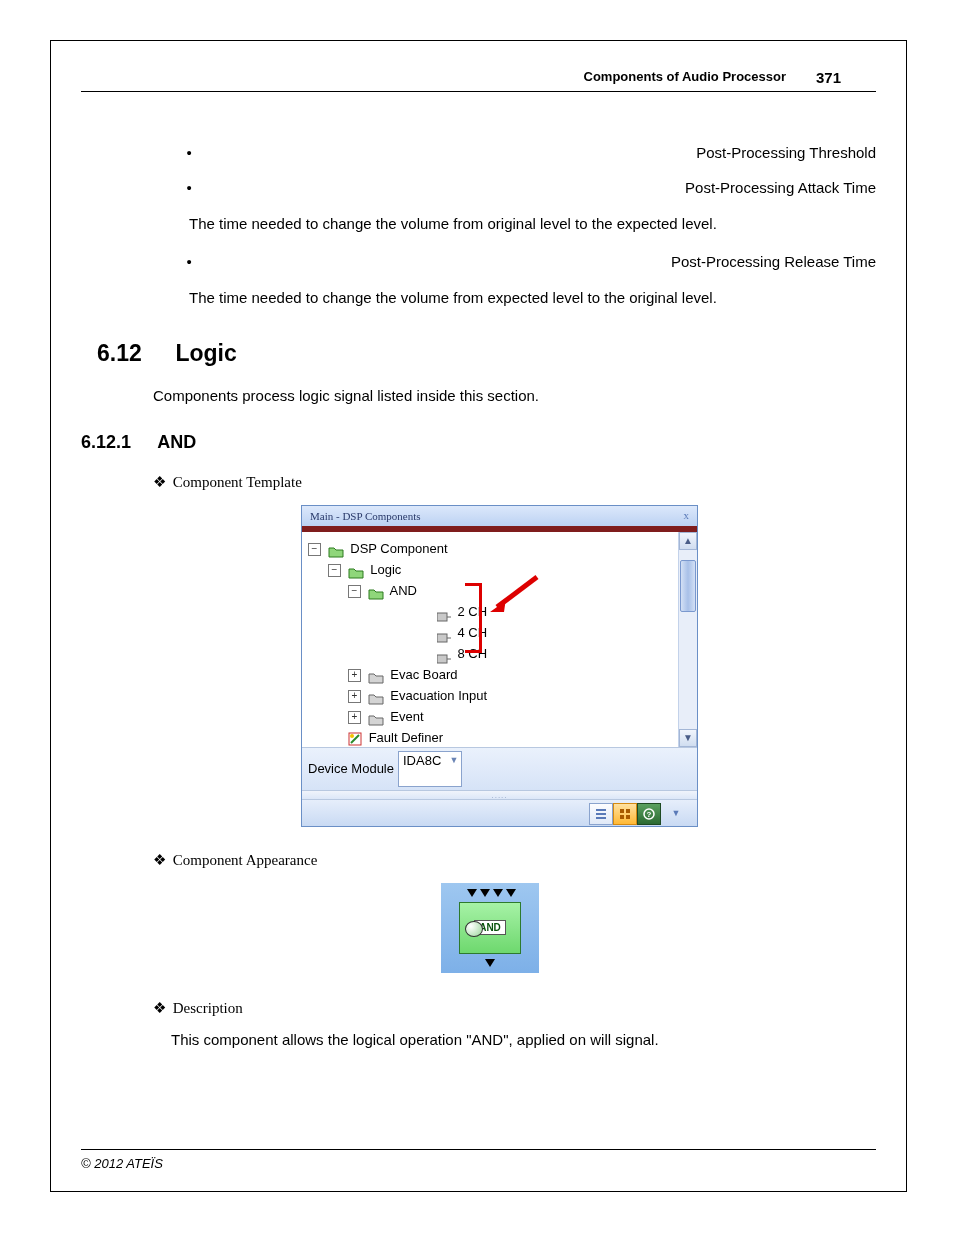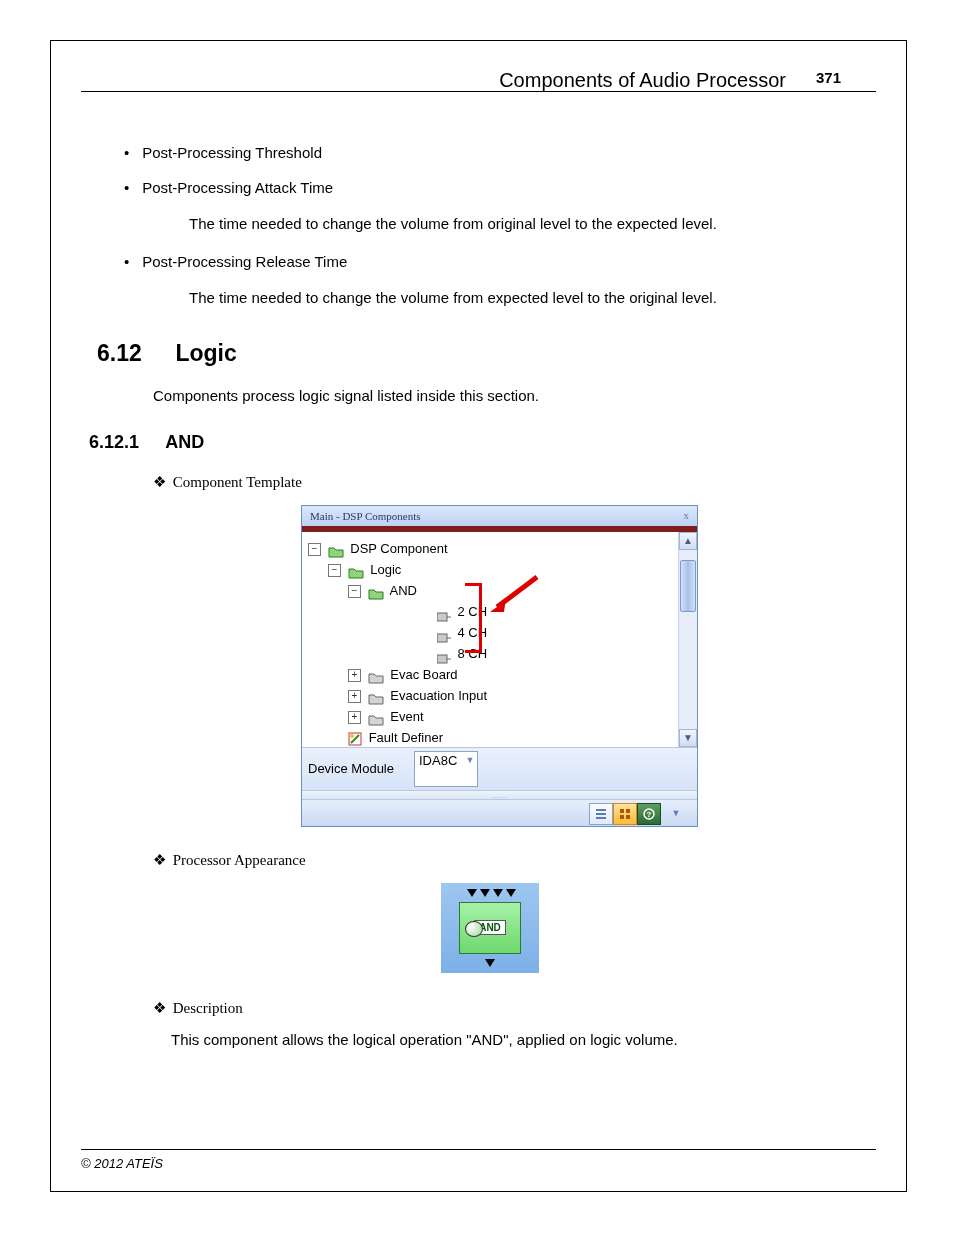--- a/index.html
+++ b/index.html
@@ -25,40 +25,41 @@
     position: absolute;
     top: 50px;
     left: 30px;
     right: 30px;
     border-bottom: 1px solid #000;
   }
   .header-title {
     position: absolute;
     top: 28px;
     right: 120px;
-    font-size: 20px;
-    font-weight: normal;
+    font-size: 13px;
+    font-weight: bold;
   }
   .header-page {
     position: absolute;
     top: 28px;
     right: 65px;
     font-size: 15px;
     font-weight: bold;
   }
   .content {
     position: absolute;
     top: 85px;
     left: 30px;
     right: 30px;
     font-size: 15px;
   }
   .bullet-row {
     margin-left: 43px;
     margin-top: 18px;
+    text-align: right;
   }
   .bullet-dot {
     display: inline-block;
     width: 14px;
     vertical-align: top;
   }
   .bullet-text {
     display: inline-block;
     width: 680px;
     vertical-align: top;
@@ -77,21 +78,21 @@
     font-weight: bold;
   }
   .h1 .num { display: inline-block; width: 72px; }
   .h1-desc {
     margin-left: 72px;
     margin-top: 20px;
     font-size: 15px;
   }
   .h2 {
     margin-top: 28px;
-    margin-left: 8px;
+    margin-left: 0;
     font-size: 18px;
     font-weight: bold;
   }
   .h2 .num { display: inline-block; width: 72px; }
   .diamond-row {
     margin-left: 72px;
     margin-top: 20px;
     font-size: 15px;
     font-family: Liberation Serif, serif;
   }
@@ -234,21 +235,21 @@
     top: 40px;
     width: 60px;
     height: 50px;
   }
   .panel-devrow {
     border-top: 1px solid #b8c8e0;
     background: linear-gradient(#eaf1fc,#d6e3f7);
     padding: 3px 6px;
     display: flex;
     align-items: center;
-    gap: 20px;
+    gap: 4px;
   }
   .panel-devrow .combo {
     border: 1px solid #8aa3cd;
     background: #fff;
     padding: 1px 20px 18px 4px;
     position: relative;
     font-size: 13px;
   }
   .panel-devrow .combo .dd {
     position: absolute;
@@ -542,21 +543,21 @@
           </div>
           <div class="btn" style="right:12px;width:18px;border:none;background:none">
             <span style="font-size:9px;color:#5a7ab8">▼</span>
           </div>
         </div>
       </div>
     </div>
 
     <div class="diamond-row" style="margin-top:24px">
       <span class="dia">❖</span>
-      <span>Processor Appearance</span>
+      <span>Component Appearance</span>
     </div>
 
     <div class="appearance-wrap">
       <div class="comp-box">
         <div class="tri-row">
           <div class="tri"></div>
           <div class="tri"></div>
           <div class="tri"></div>
           <div class="tri"></div>
         </div>
@@ -573,18 +574,18 @@
         <div class="tri-row bot">
           <div class="tri"></div>
         </div>
       </div>
     </div>
 
     <div class="diamond-row" style="margin-top:26px">
       <span class="dia">❖</span>
       <span>Description</span>
     </div>
-    <div class="desc-body">This component allows the logical operation "AND", applied on logic volume.</div>
+    <div class="desc-body">This component allows the logical operation "AND", applied on will signal.</div>
 
   </div>
 
   <div class="footer">© 2012 ATEÏS</div>
 </div>
 
 </body></html>

